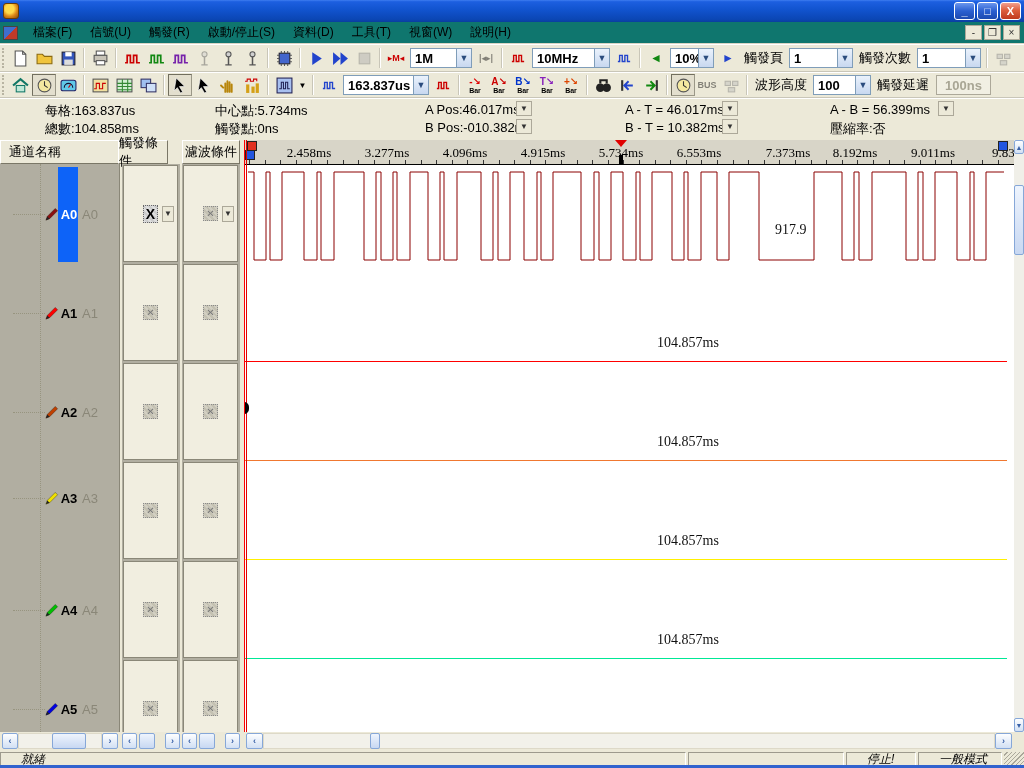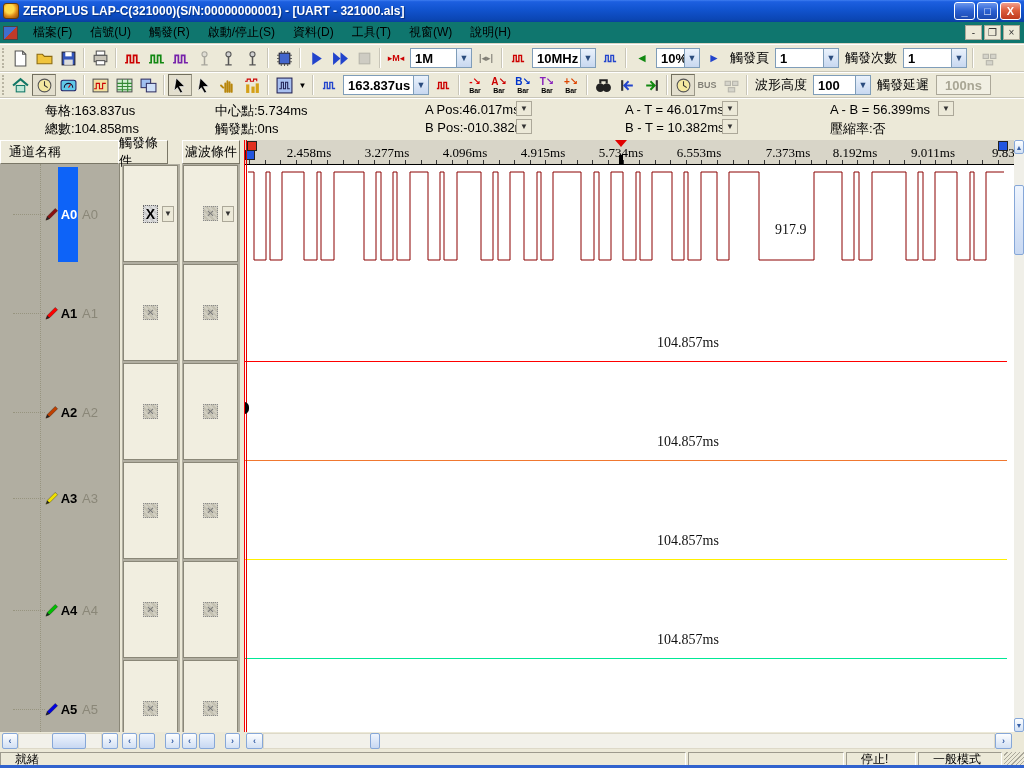--- a/index.html
+++ b/index.html
@@ -93,21 +93,21 @@
   
   .sb-btn{position:absolute;border:1px solid #86A7D8;background:linear-gradient(180deg,#FDFEFF,#D2E0F4);
     color:#3A62A8;font-weight:bold;text-align:center;border-radius:2px;}
   .sb-track{position:absolute;background:#F2F1EA;border:1px solid #DDD9C8;}
   .sb-thumb{position:absolute;border:1px solid #86A7D8;background:linear-gradient(180deg,#EEF4FD,#C8D8F2);border-radius:2px;}
   #vscroll{position:absolute;left:1014px;top:0;width:10px;height:592px;background:#F0EFE8;}
   #scrollrow{position:absolute;left:0;top:732px;width:1024px;height:20px;background:#ECE9D8;}
   .hsb{position:absolute;top:1px;height:17px;}
   
   #statusbar{position:absolute;left:0;top:752px;width:1024px;height:13px;background:#ECE9D8;display:flex;font-size:12px;}
-  .sb-panel{border:1px solid;border-color:#9d9a8d #FFF #FFF #9d9a8d;margin-right:2px;padding:0 14px;height:15px;line-height:12px;white-space:nowrap;overflow:hidden;}
+  .sb-panel{border:1px solid;border-color:#9d9a8d #FFF #FFF #9d9a8d;margin-right:2px;padding:0 20px;height:15px;line-height:12px;white-space:nowrap;overflow:hidden;font-style:italic;}
   #bottom-strip{position:absolute;left:0;top:765px;width:1024px;height:3px;background:#3163CE;}
 </style>
 </head>
 <body>
 
 <svg width="0" height="0" style="position:absolute">
   <defs>
     <symbol id="s-page" viewBox="0 0 16 16">
         <path d="M3 1h7l3 3v11H3z" fill="#fff" stroke="#555"></path>
         <path d="M10 1v3h3" fill="none" stroke="#555"></path>
@@ -207,21 +207,20 @@
       </symbol>
     <symbol id="s-pin" viewBox="0 0 16 16">
         <path d="M8 2v9m-3 3h6m-3-3v3" stroke="#555" stroke-width="1.4"></path>
         <circle cx="8" cy="4" r="2.4" fill="#D0D0D0" stroke="#555"></circle>
       </symbol>
   </defs>
 </svg>
 
 <div id="titlebar">
   <div id="app-icon"></div>
-  <span id="title-text">ZEROPLUS LAP-C(321000)(S/N:00000000001) - [UART - 321000.als]</span>
   <div class="cap-btns">
     <div class="cap">_</div>
     <div class="cap">□</div>
     <div class="cap close">X</div>
   </div>
 </div>
 
 <div id="menubar">
   <div id="mdi-doc-icon"></div>
   <div id="menu-items" style="display:flex;">
@@ -327,21 +326,21 @@
   </div>
   <div class="tbtn disabled">
       <span style="font-weight:bold;font-size:9px;">|◂▸|</span>
     </div>
   <div class="sep"></div>
   <div class="tbtn">
       <svg class="ico red" style="width:14px;height:14px">
         <use href="#s-wave"></use>
       </svg>
     </div>
-  <div class="combo" style="width:64px">
+  <div class="combo" style="width:78px">
     <span class="val">10MHz</span>
       <span class="dd">▼</span>
   </div>
   <div class="tbtn">
       <svg class="ico blue" style="width:14px;height:14px">
         <use href="#s-wave"></use>
       </svg>
     </div>
   <div class="sep"></div>
   <div class="tbtn">

